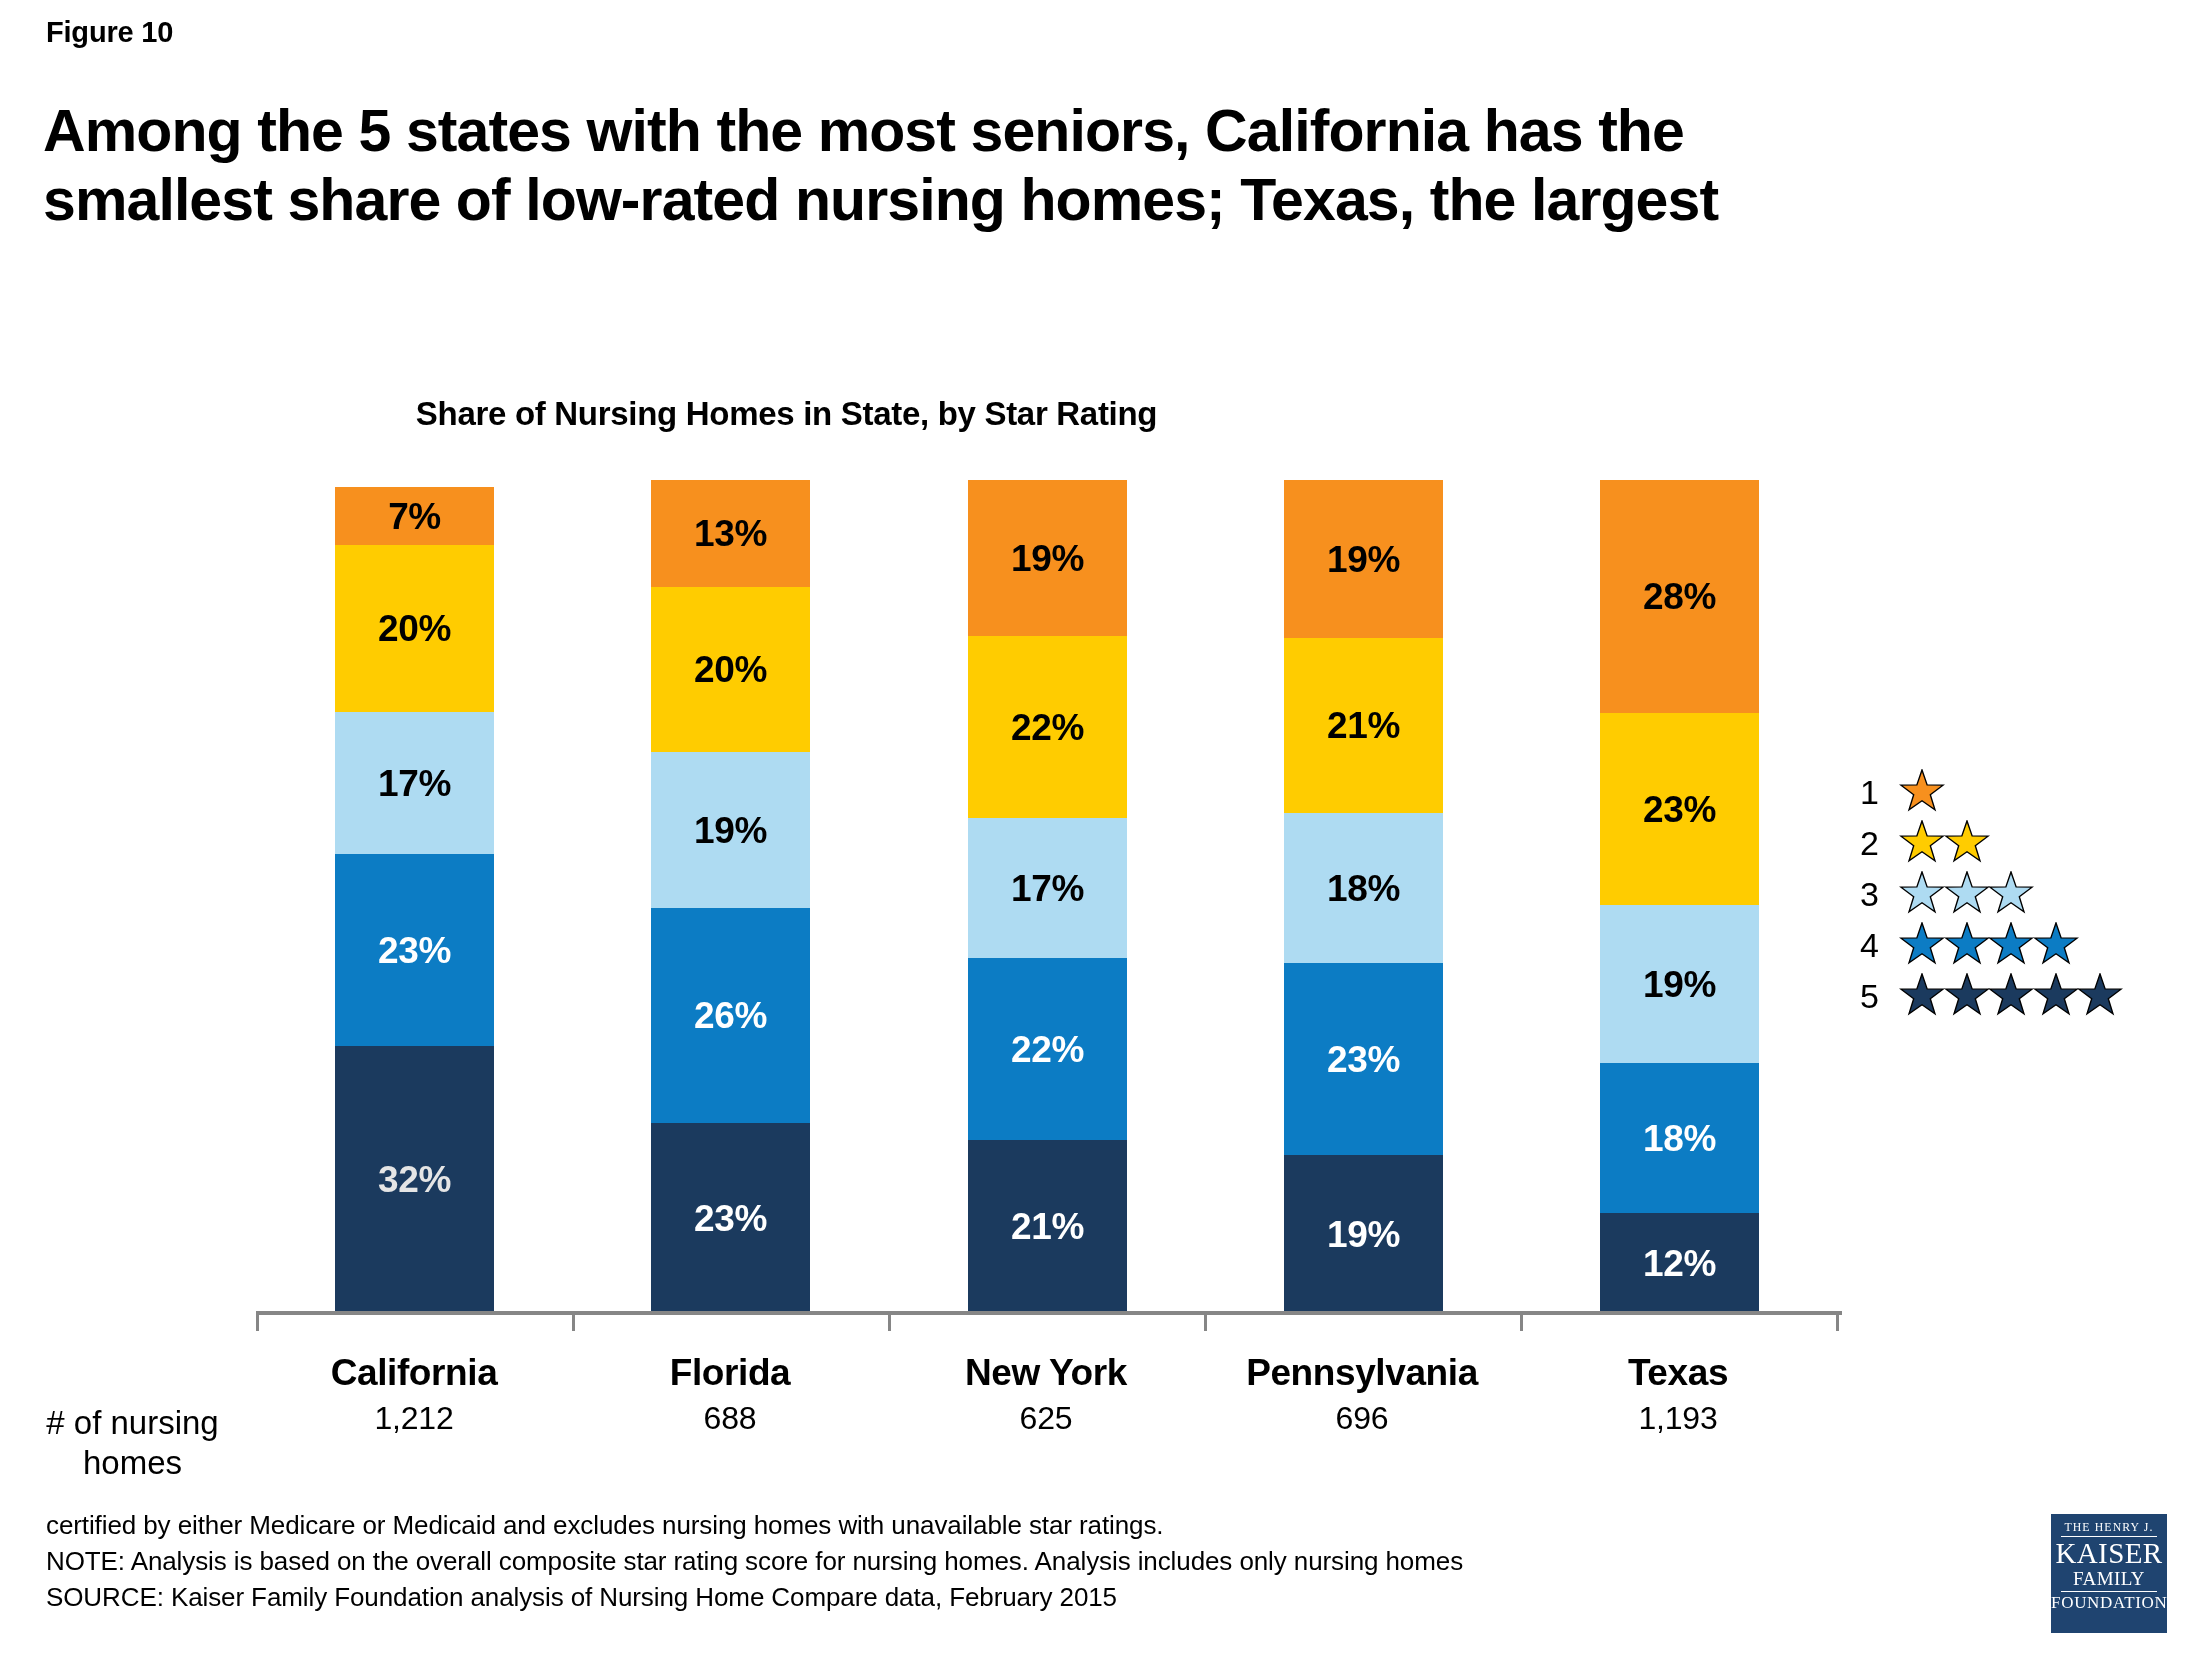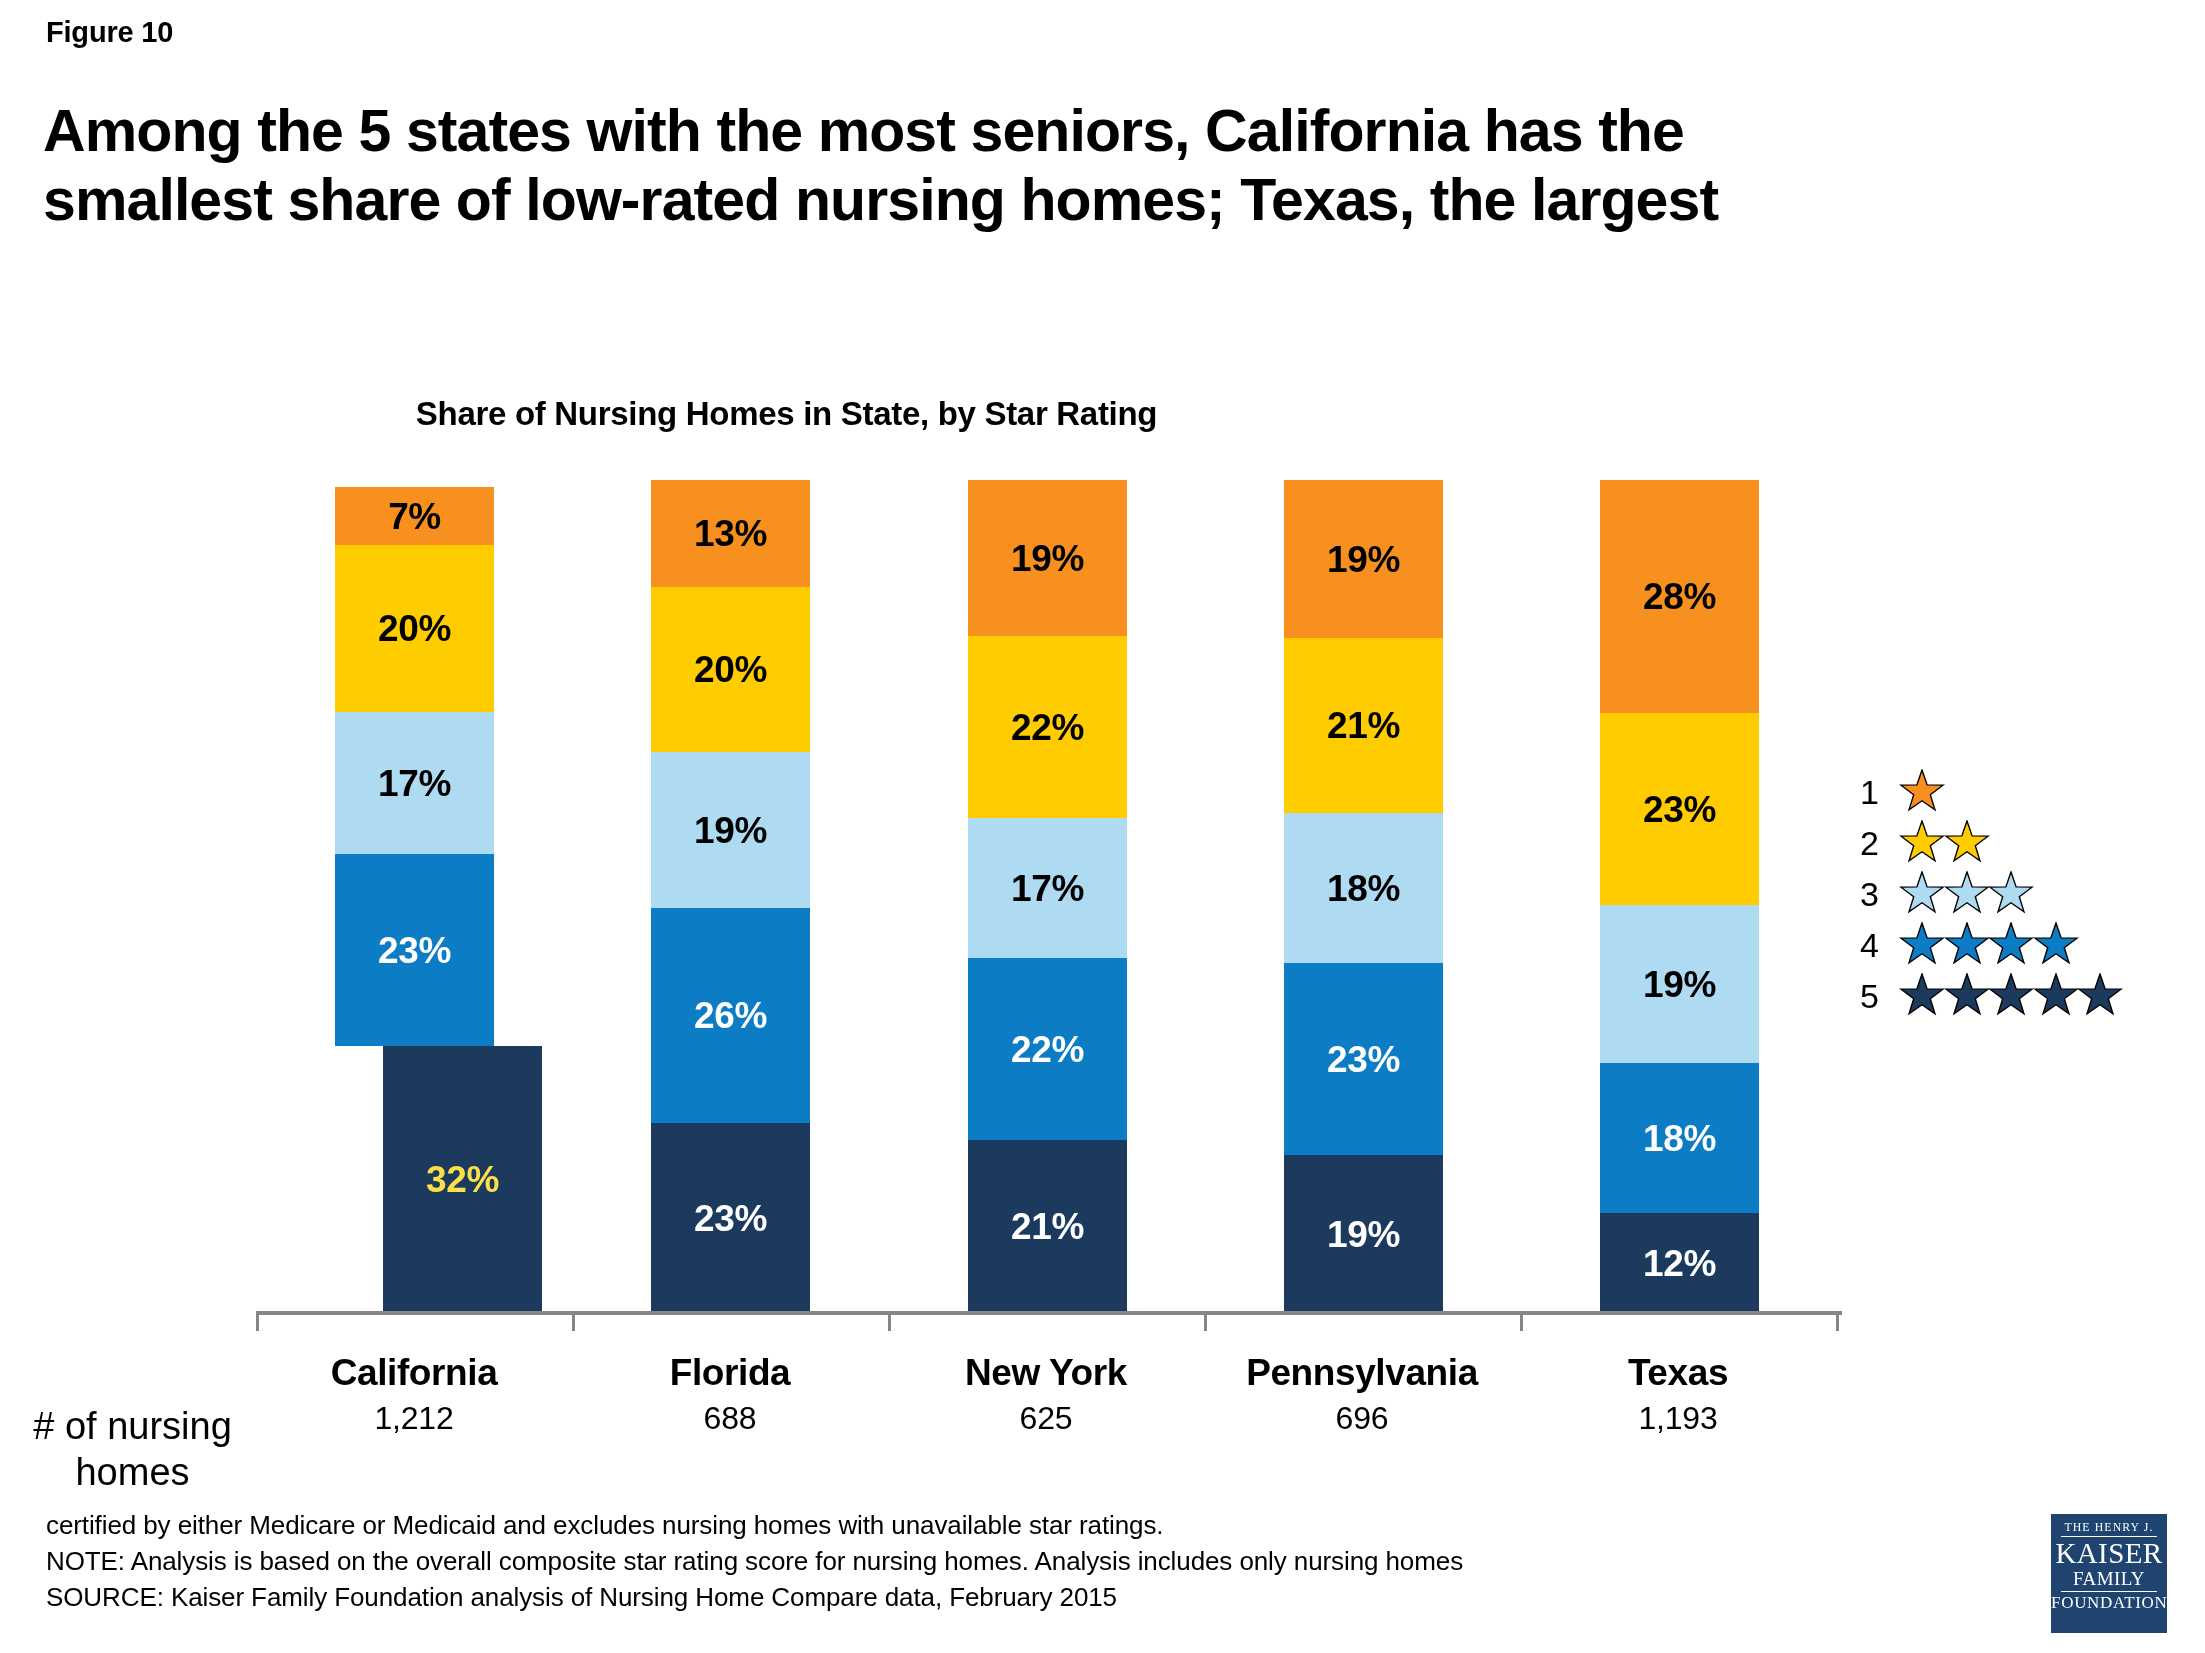--- a/index.html
+++ b/index.html
@@ -117,21 +117,21 @@
     letter-spacing: -0.2px;
     margin-top: 8.8px;
     line-height: 1.05;
   }
   #axis-row-label {
     position: absolute;
     left: 22px;
     top: 1403px;
     width: 221px;
     text-align: center;
-    font-size: 38px;
+    font-size: 33px;
     color: #000;
     line-height: 1.22;
   }
   #axis-row-label span { display: block; }
 
   
   #legend {
     position: absolute;
     left: 1860px;
     top: 766px;
@@ -208,21 +208,21 @@
       </div>
       <div class="seg" style="height: 167px; background: rgb(255, 204, 0); color: rgb(0, 0, 0);">
         <span>20%</span>
       </div>
       <div class="seg" style="height: 142px; background: rgb(174, 219, 242); color: rgb(0, 0, 0);">
         <span>17%</span>
       </div>
       <div class="seg" style="height: 192px; background: rgb(12, 124, 196); color: rgb(255, 255, 255);">
         <span>23%</span>
       </div>
-      <div class="seg" style="height: 267px; background: rgb(27, 58, 94); color: #fde047; margin-left: 48px;">
+      <div class="seg" style="height: 267px; background: rgb(27, 58, 94); color: #e5e5e5;">
         <span>32%</span>
       </div>
     </div>
     <div class="bar-column" style="left: 395px;">
       <div class="seg" style="height: 108px; background: rgb(247, 144, 30); color: rgb(0, 0, 0);">
         <span>13%</span>
       </div>
       <div class="seg" style="height: 167px; background: rgb(255, 204, 0); color: rgb(0, 0, 0);">
         <span>20%</span>
       </div>

